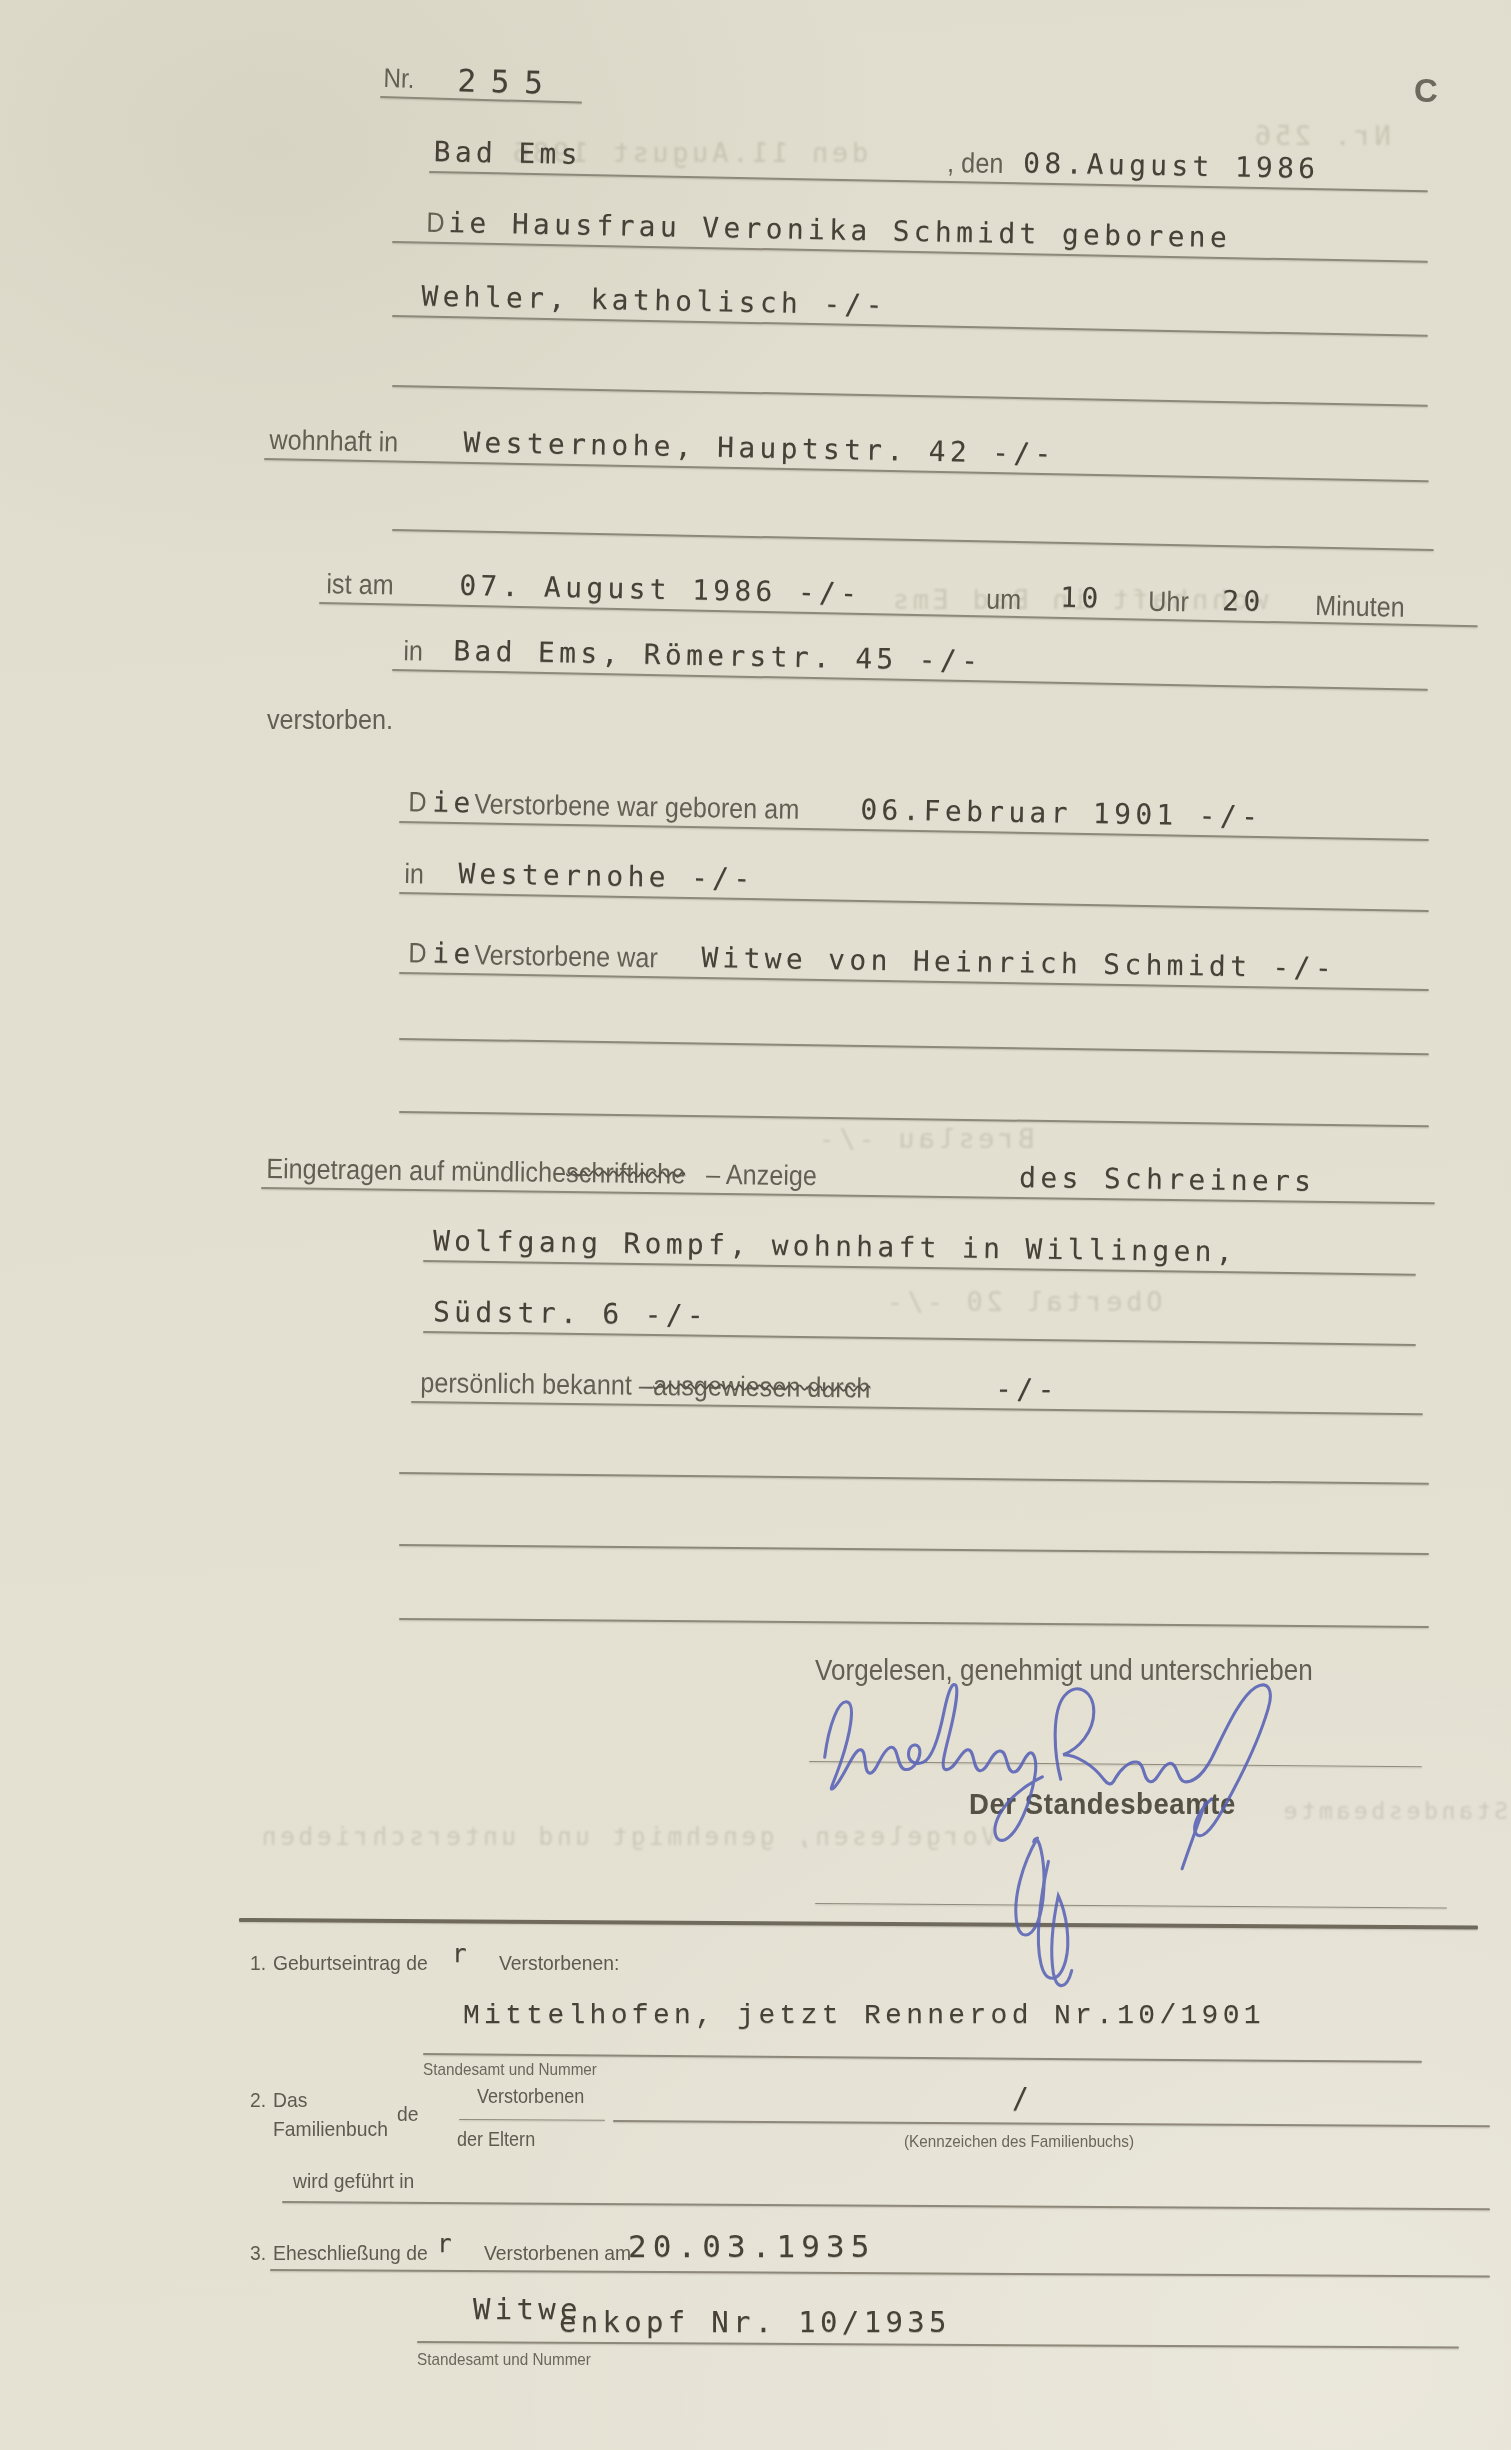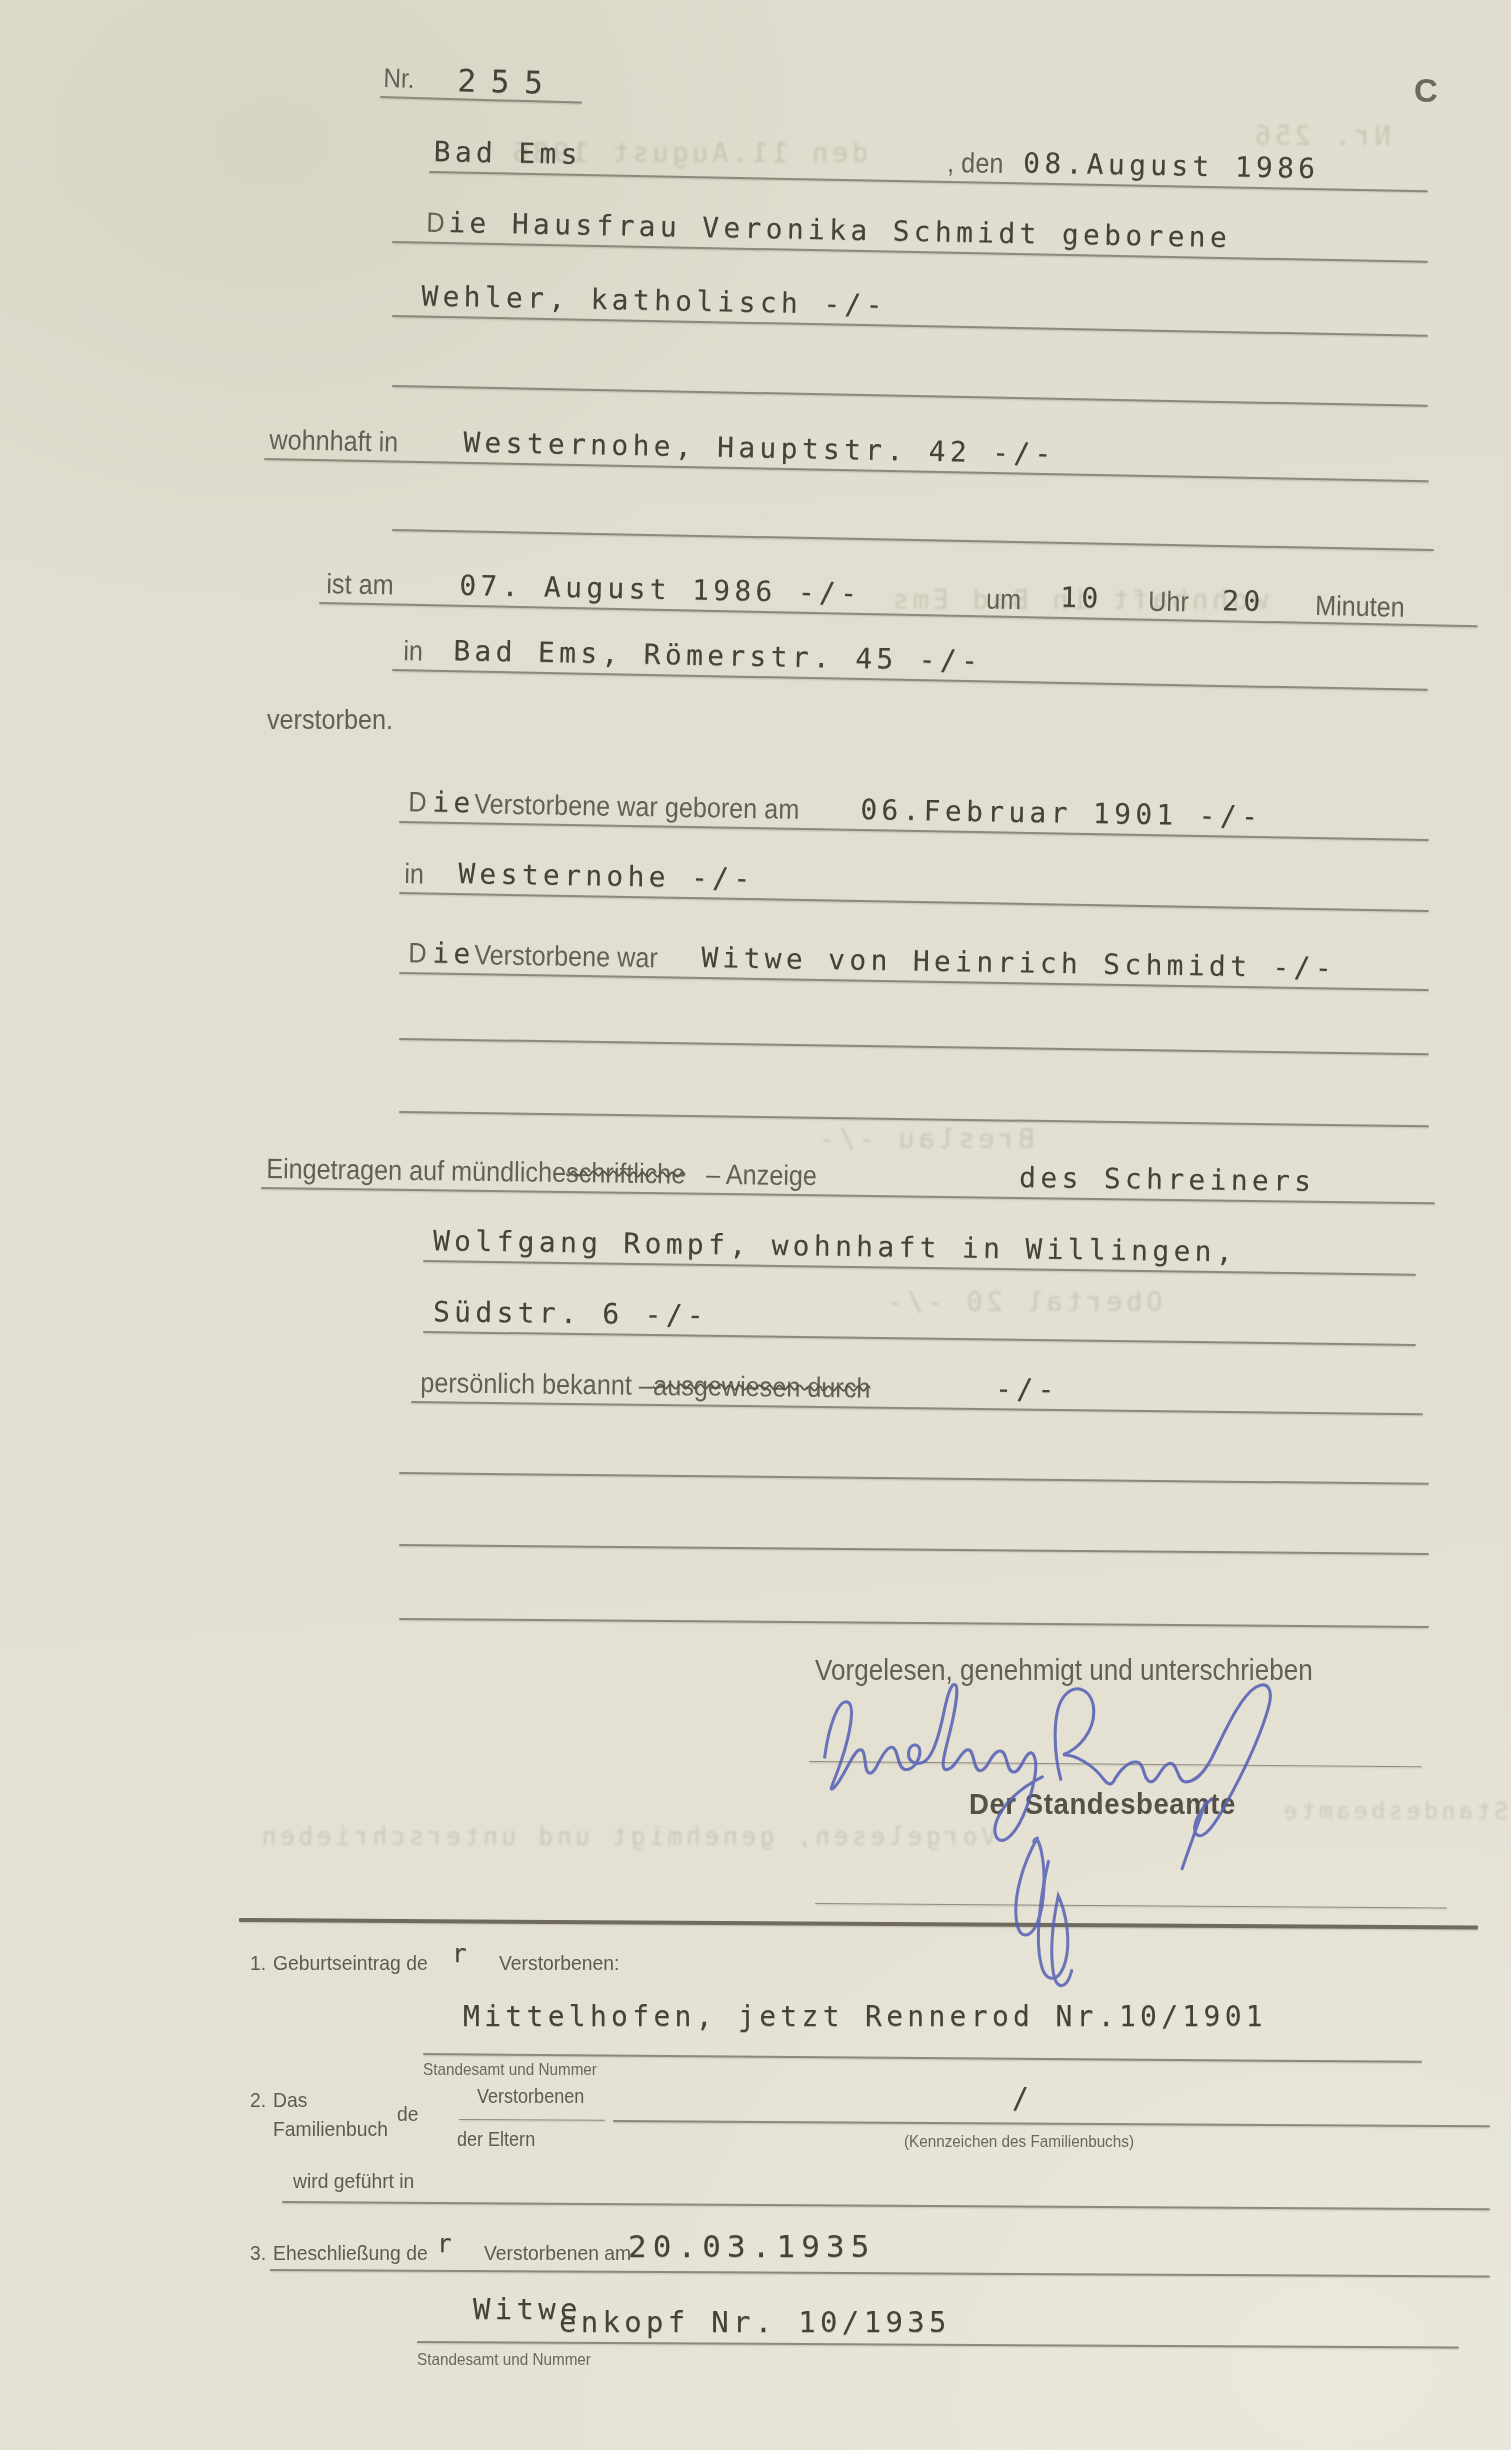--- a/index.html
+++ b/index.html
@@ -175,21 +175,21 @@
 
   <div class="abs official" style="left:969px;top:1788px;">Der Standesbeamte</div>
 
   <div class="rule-solo thin" style="left:815px;top:1903px;width:632px;height:1.2px;transform:rotate(0.4deg);background:#8f8a7c;"></div>
   <div class="rule-solo" style="left:239px;top:1918px;width:1239px;height:3.7px;transform:rotate(0.35deg);background:#6f6a5c;"></div>
 
   <div class="abs printed-sm" style="left:250px;top:1951px;">1.</div>
   <div class="abs printed-sm" style="left:273px;top:1951px;">Geburtseintrag de</div>
   <div class="abs typed" style="left:452px;top:1939px;font-size:24.5px;">r</div>
   <div class="abs printed-sm" style="left:499px;top:1951px;">Verstorbenen:</div>
-  <div class="abs typed" style="left:463px;top:2000px;">Mittelhofen, jetzt Rennerod Nr.10/1901</div>
+  <div class="abs typed" style="left:463px;top:2000px;font-family:Liberation Mono, monospace;">Mittelhofen, jetzt Rennerod Nr.10/1901</div>
   <div class="rule-solo" style="left:423px;top:2053px;width:999px;transform:rotate(0.45deg);"></div>
   <div class="caption" style="left:423px;top:2060px;">Standesamt und Nummer</div>
 
   <div class="abs printed-sm" style="left:250px;top:2088px;">2.</div>
   <div class="abs printed-sm" style="left:273px;top:2088px;">Das</div>
   <div class="abs printed-sm" style="left:273px;top:2117px;">Familienbuch</div>
   <div class="abs printed-sm" style="left:397px;top:2102px;">de</div>
   <div class="abs printed-sm" style="left:477px;top:2085px;font-size:19.6px;">Verstorbenen</div>
   <div class="rule-solo thin" style="left:459px;top:2119px;width:146px;height:1.2px;transform:rotate(0.3deg);"></div>
   <div class="abs printed-sm" style="left:457px;top:2128px;font-size:19.6px;">der Eltern</div>

